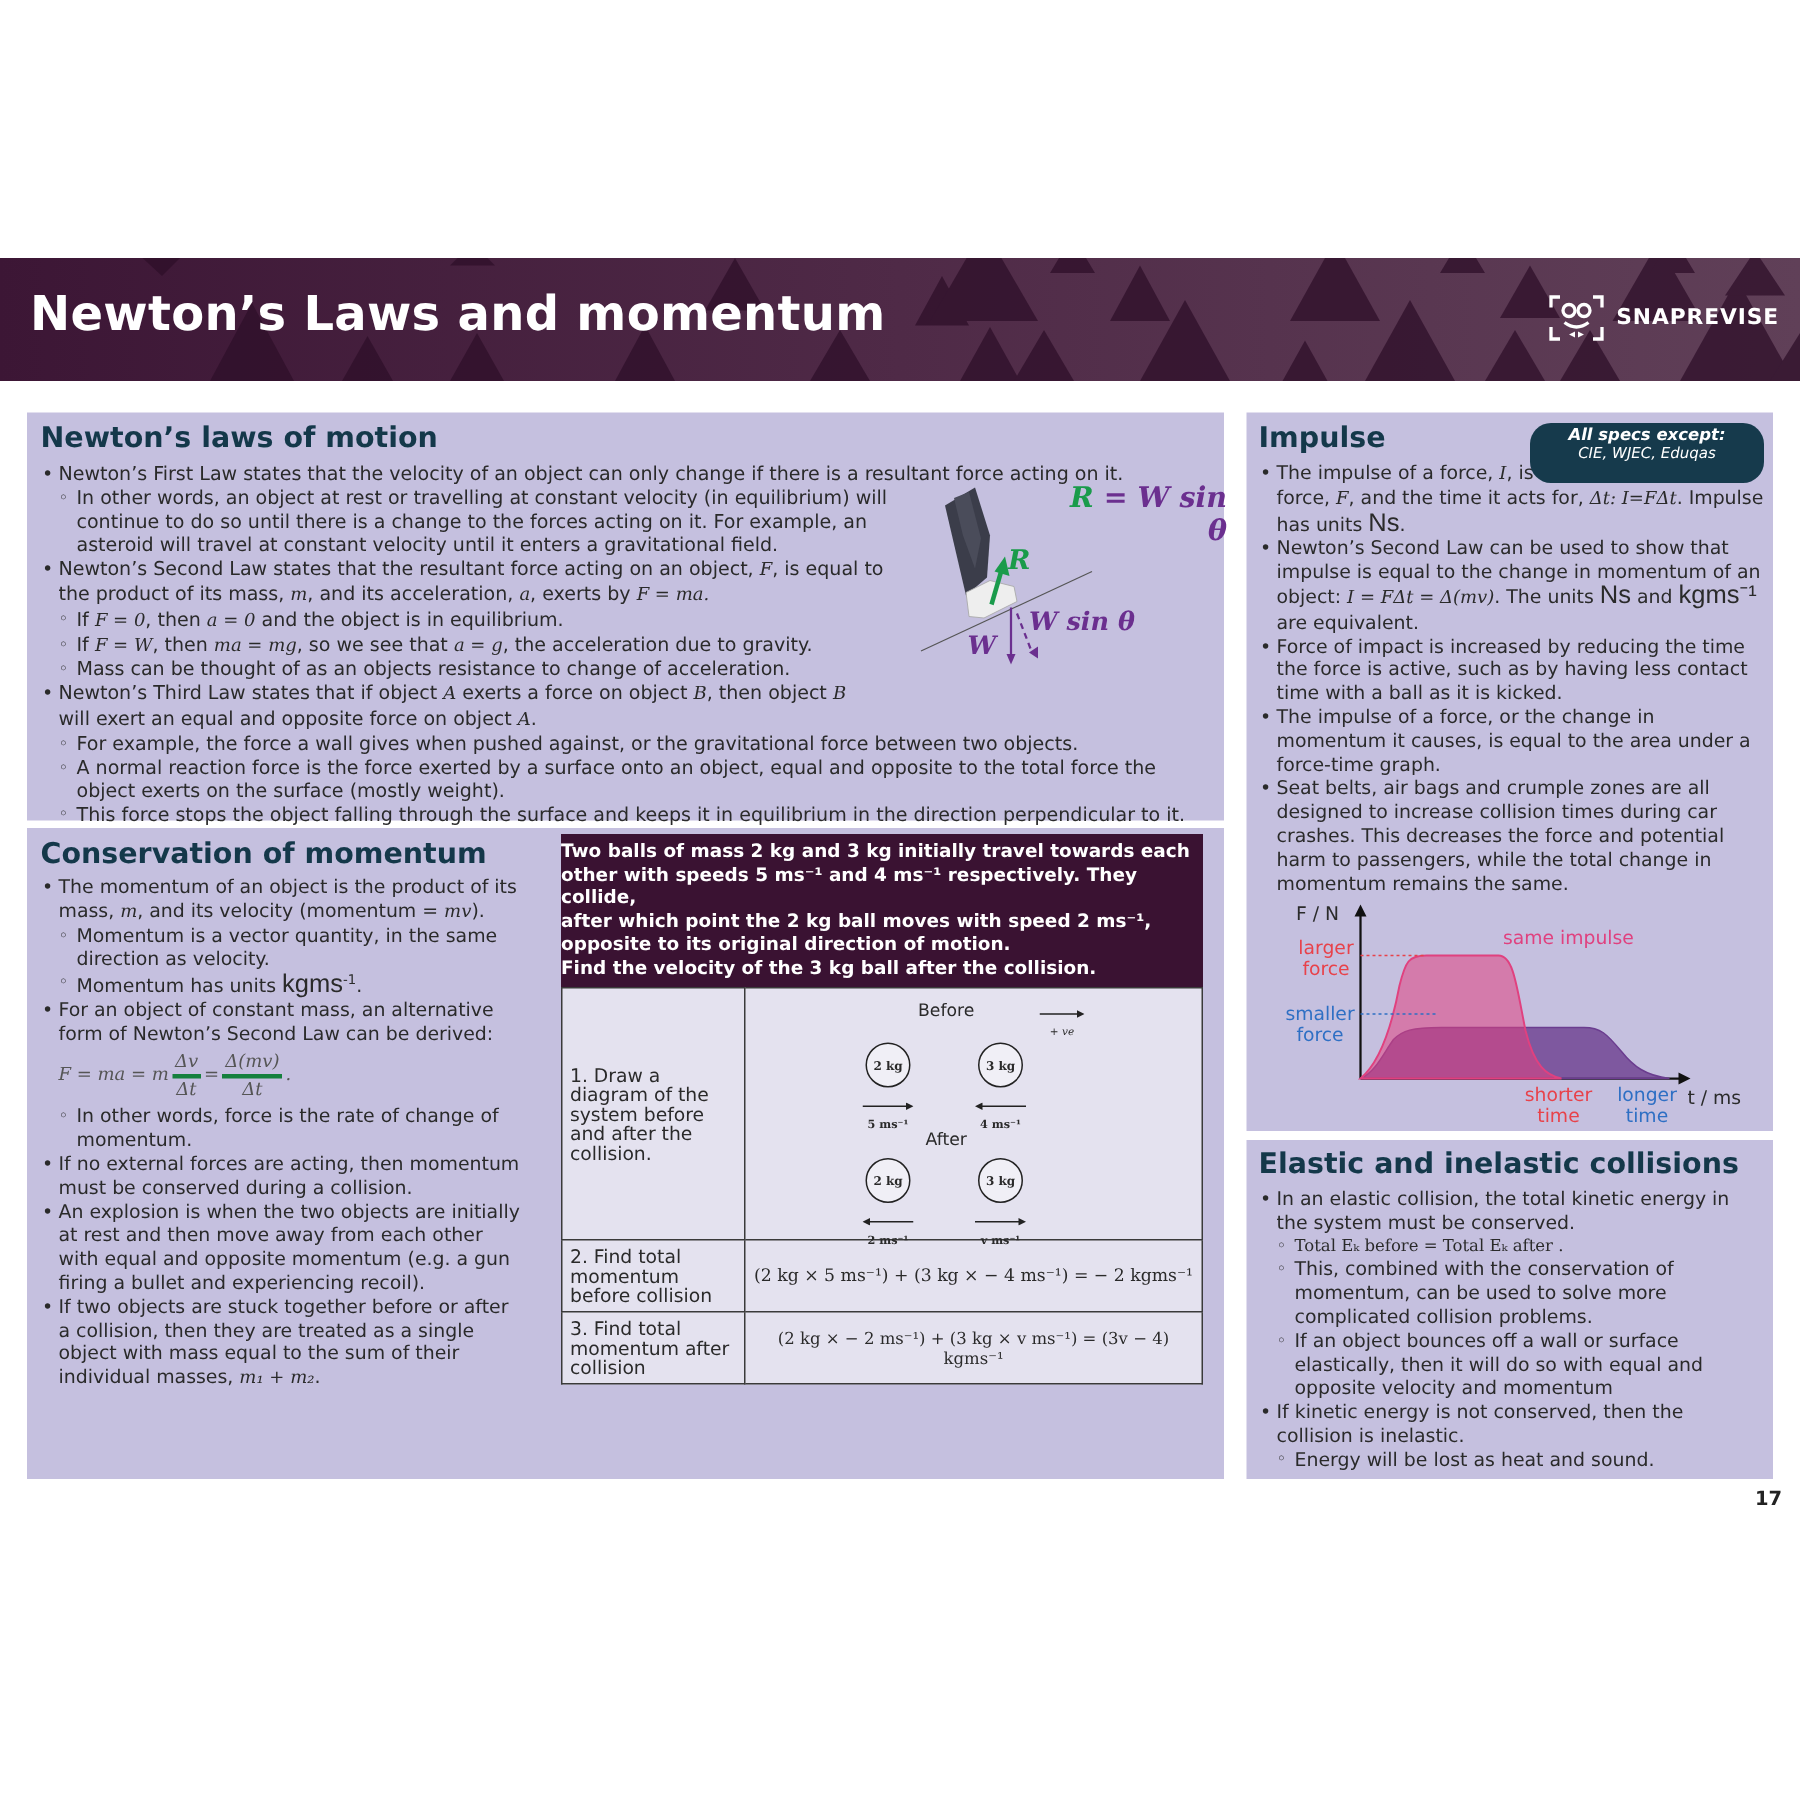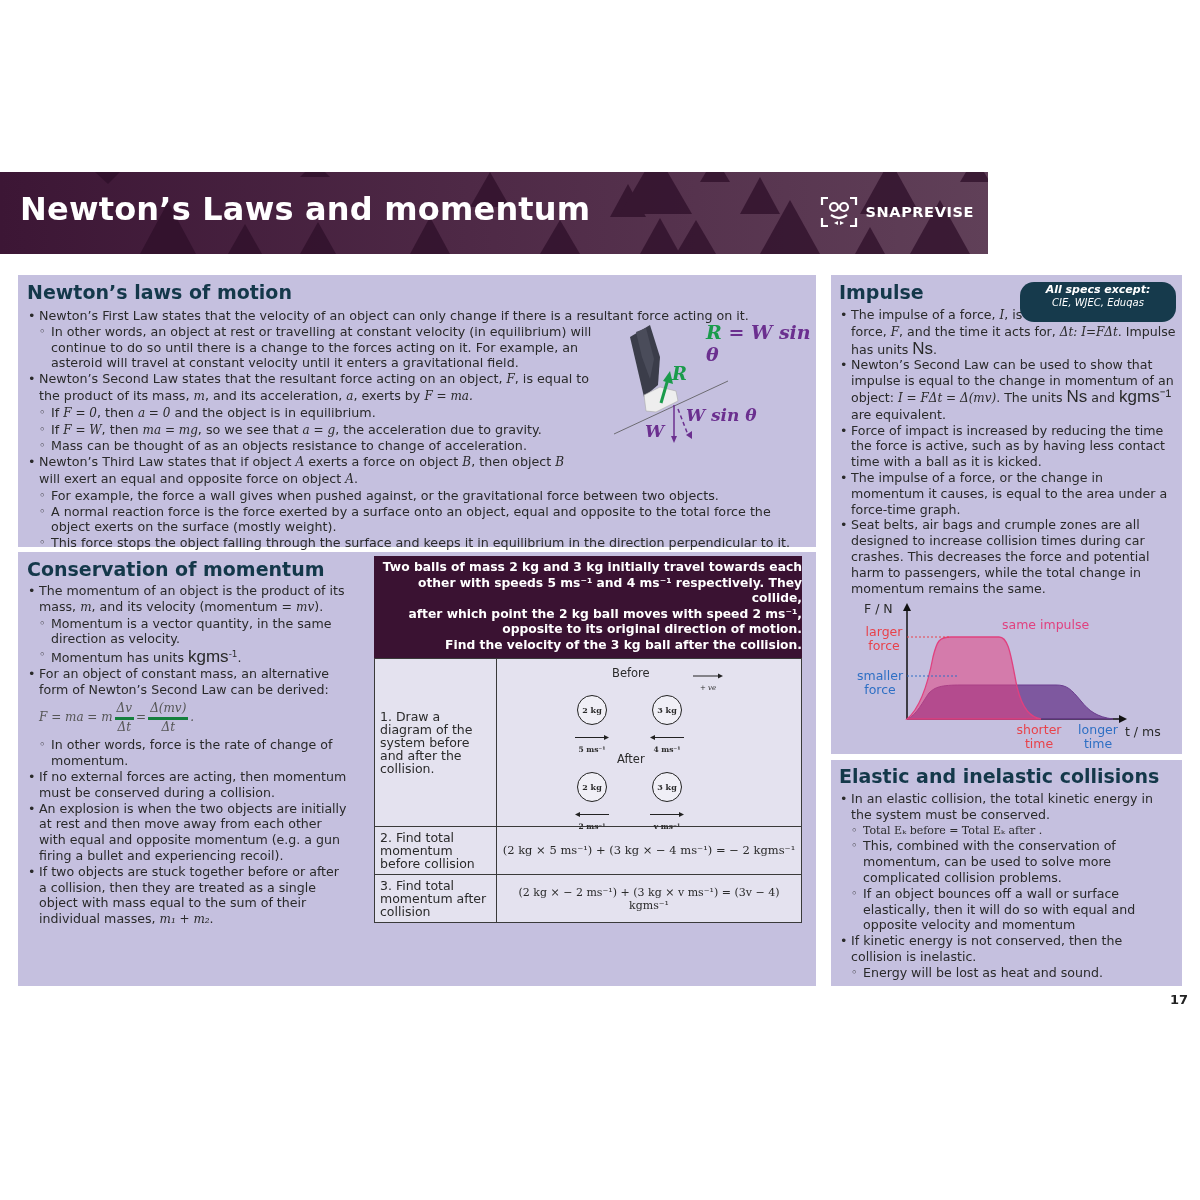--- a/index.html
+++ b/index.html
@@ -1,20 +1,20 @@
 <!DOCTYPE html>
 <html><head>
 <meta charset="utf-8">
 <style>
   * { box-sizing: border-box; margin: 0; padding: 0; }
   html, body { width: 1200px; height: 1200px; background: #ffffff; overflow: hidden; }
   body { font-family: "DejaVu Sans", sans-serif; color: #2b2b2b; position: relative; }
 
   .banner {
-    position: absolute; left: 0; top: 172px; width: 988px; height: 82px;
+    position: absolute; left: 0; top: 172px; width: 1200px; height: 82px;
     background: linear-gradient(90deg, #3c1635 0%, #4f2a47 50%, #604058 100%);
     overflow: hidden;
   }
   .banner svg.tri { position: absolute; left: 0; top: 0; }
   .banner-title {
     position: absolute; left: 20px; top: 18px; color: #ffffff;
     font-family: "DejaVu Sans", sans-serif; font-weight: bold; font-size: 32px; letter-spacing: 0.2px;
   }
   .logo { position: absolute; right: 14px; top: 24px; display: flex; align-items: center; gap: 8px; }
   .logo-text { color: #fff; font-weight: bold; font-size: 14.5px; letter-spacing: 0.6px; }
@@ -26,21 +26,21 @@
   ul.b > li::before { content: "•"; position: absolute; left: 1px; top: 0; }
   ul.s { list-style: none; }
   ul.s > li { position: relative; padding-left: 12px; }
   ul.s > li::before { content: "◦"; position: absolute; left: 0; top: 0; font-size: 11px; }
   .m { font-family: "DejaVu Serif", serif; font-style: italic; font-size: 12px; }
   .mu { font-family: Liberation Sans, sans-serif; font-size: 17px; }
 
   
   .tbl-head {
     position: absolute; left: 374px; top: 556px; width: 428px; height: 102px;
-    background: #3a1232; color: #fff; text-align: right; font-weight: bold;
+    background: #3a1232; color: #fff; text-align: left; font-weight: bold;
     font-size: 12.3px; line-height: 15.6px; padding-top: 4px;
   }
   .tbl-head .cols { display: flex; margin-top: 6px; border-top: 1px solid #6b4b66; }
   .tbl-head .cols div { padding-top: 2px; }
   .tbl { position: absolute; left: 374px; top: 658px; width: 428px; border-collapse: collapse; background: #e4e2ef; }
   .tbl td { border: 1.5px solid #3a3a3a; font-size: 12.5px; line-height: 13px; vertical-align: middle; color: #2a2a2a; }
   .tbl td.step { width: 122px; padding: 0 5px; }
   .tbl td.ex { text-align: center; font-family: "DejaVu Serif", serif; font-size: 11.5px; }
   .ball { width: 30px; height: 30px; border: 1.5px solid #222; border-radius: 50%; display: inline-flex; align-items: center; justify-content: center; font-family: "DejaVu Serif", serif; font-weight: bold; font-size: 8px; background: #f0eff6; }
   .frac { display: inline-flex; flex-direction: column; align-items: center; vertical-align: middle; }
@@ -143,21 +143,21 @@
       <path d="M22,20 L42,8 L52,40 L50,68 L36,80 Z" fill="#3b3d4a"></path>
       <path d="M28,15 L38,11 L46,42 L42,62 L34,40 Z" fill="#4a4c5a"></path>
       <path d="M36,78 L52,70 L68,74 L70,84 L48,95 L38,94 Z" fill="#eeeeee" stroke="#aaa" stroke-width="0.6"></path>
       <line x1="53" y1="86" x2="60" y2="62" stroke="#1a9b4b" stroke-width="3"></line>
       <polygon points="62,54 65,67 55,64" fill="#1a9b4b"></polygon>
       <line x1="66" y1="88" x2="66" y2="123" stroke="#6b2f8f" stroke-width="1.5"></line>
       <polygon points="63,119 69,119 66,126" fill="#6b2f8f"></polygon>
       <line x1="70" y1="92" x2="80" y2="118" stroke="#6b2f8f" stroke-width="1.5" stroke-dasharray="4,3"></line>
       <polygon points="78,118 84,114 84,122" fill="#6b2f8f"></polygon>
     </svg>
-    <div style="position:absolute; left:98px; top:4px; font-family:'DejaVu Serif',serif; font-weight:bold; font-size:19px;">
+    <div style="position:absolute; left:98px; top:4px; font-family:'DejaVu Serif',serif; font-weight:bold; font-size:19px;text-align:right;">
       <span style="color:#1a9b4b; font-style:italic;">R</span><span style="color:#6b2f8f; font-style:italic;"> = W sin θ</span>
     </div>
     <div style="position:absolute; left:64px; top:46px; color:#1a9b4b; font-family:'DejaVu Serif',serif; font-weight:bold; font-style:italic; font-size:18px;">R</div>
     <div style="position:absolute; left:78px; top:88px; color:#6b2f8f; font-family:'DejaVu Serif',serif; font-weight:bold; font-style:italic; font-size:17px;">W sin θ</div>
     <div style="position:absolute; left:37px; top:104px; color:#6b2f8f; font-family:'DejaVu Serif',serif; font-weight:bold; font-style:italic; font-size:17px;">W</div>
   </div>
 </div>
 
 <div class="panel" style="left:18px; top:552px; width:798px; height:434px; padding:6px 0 0 9px;">
   <div class="h2">Conservation of momentum</div>

